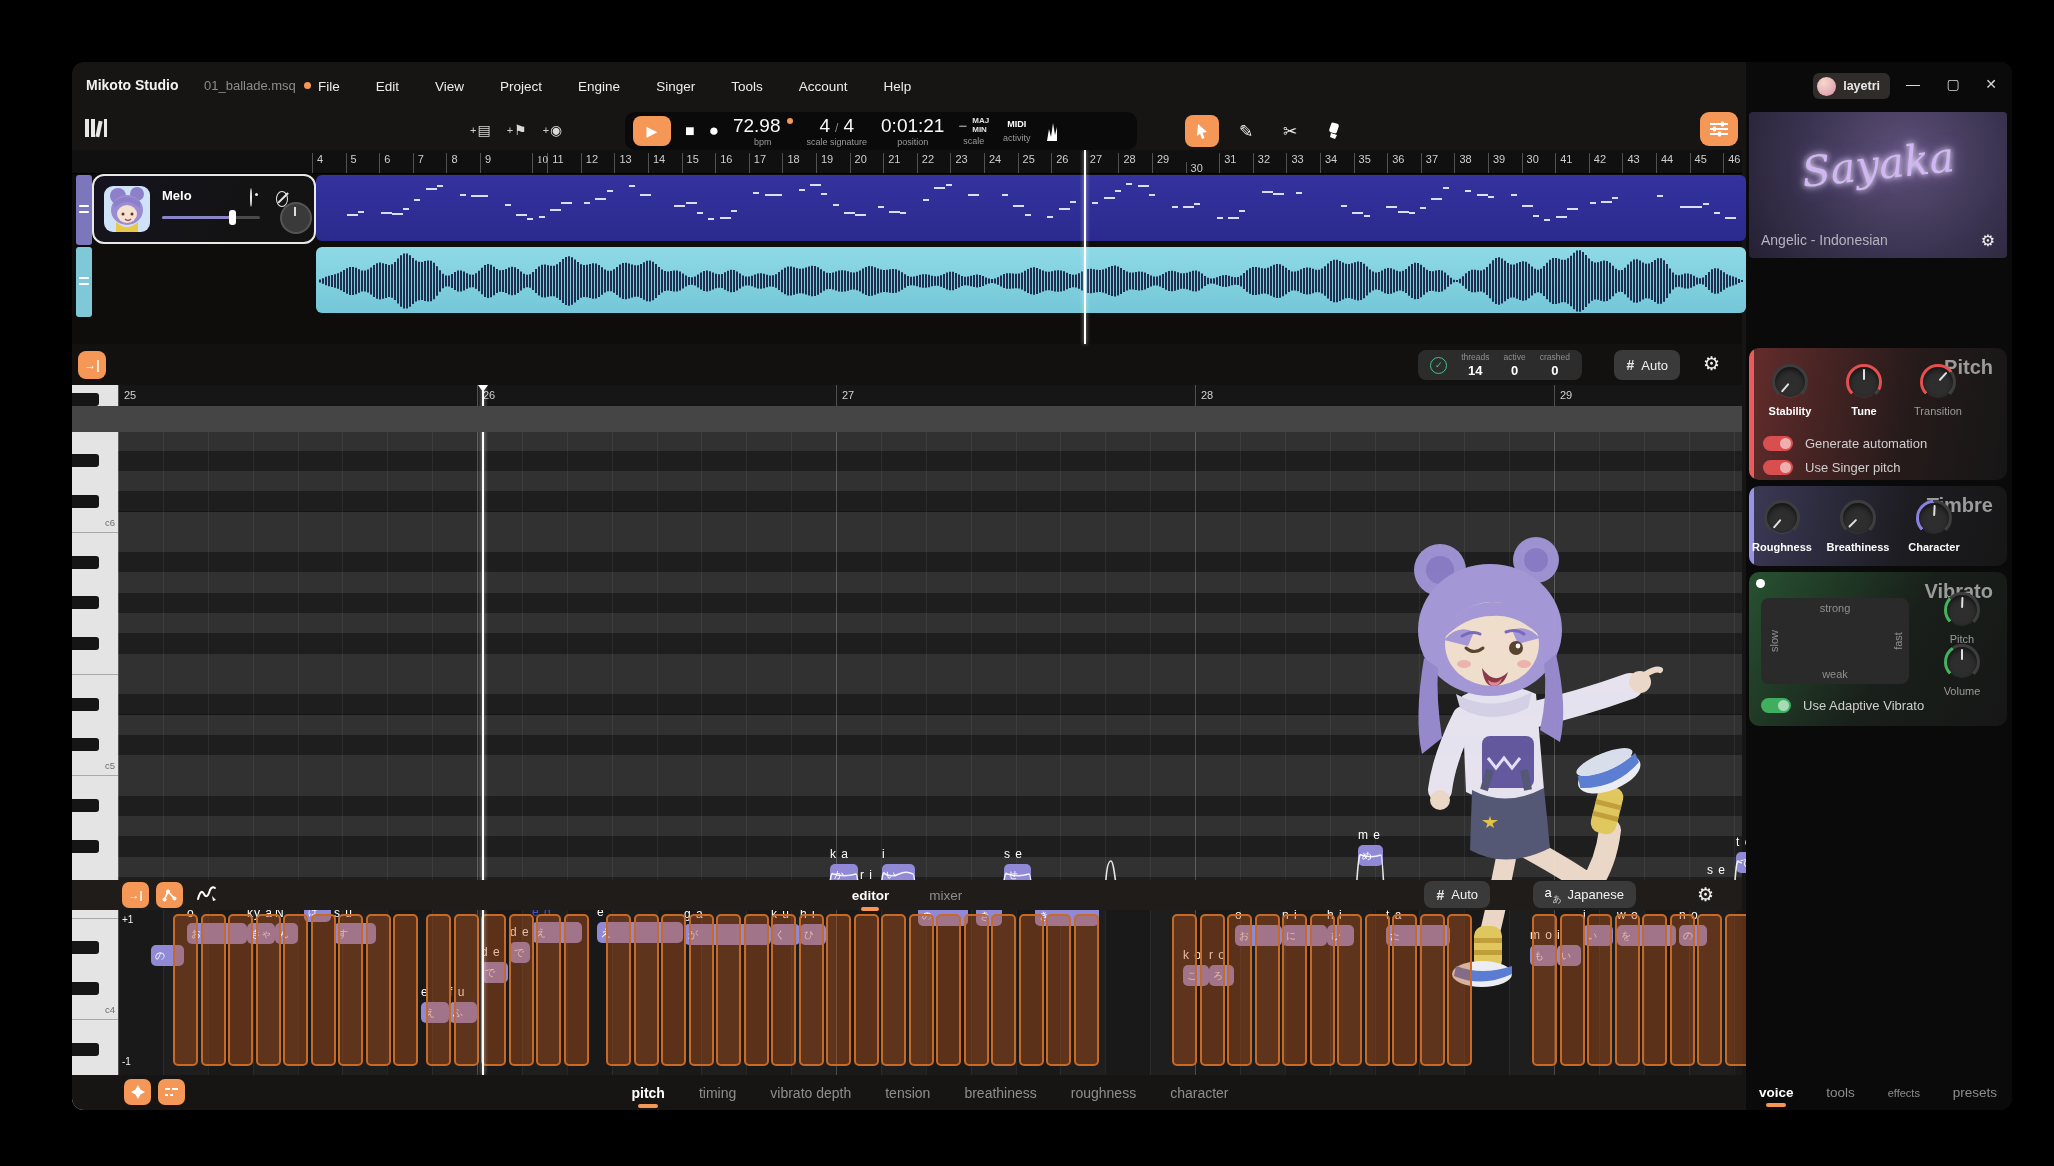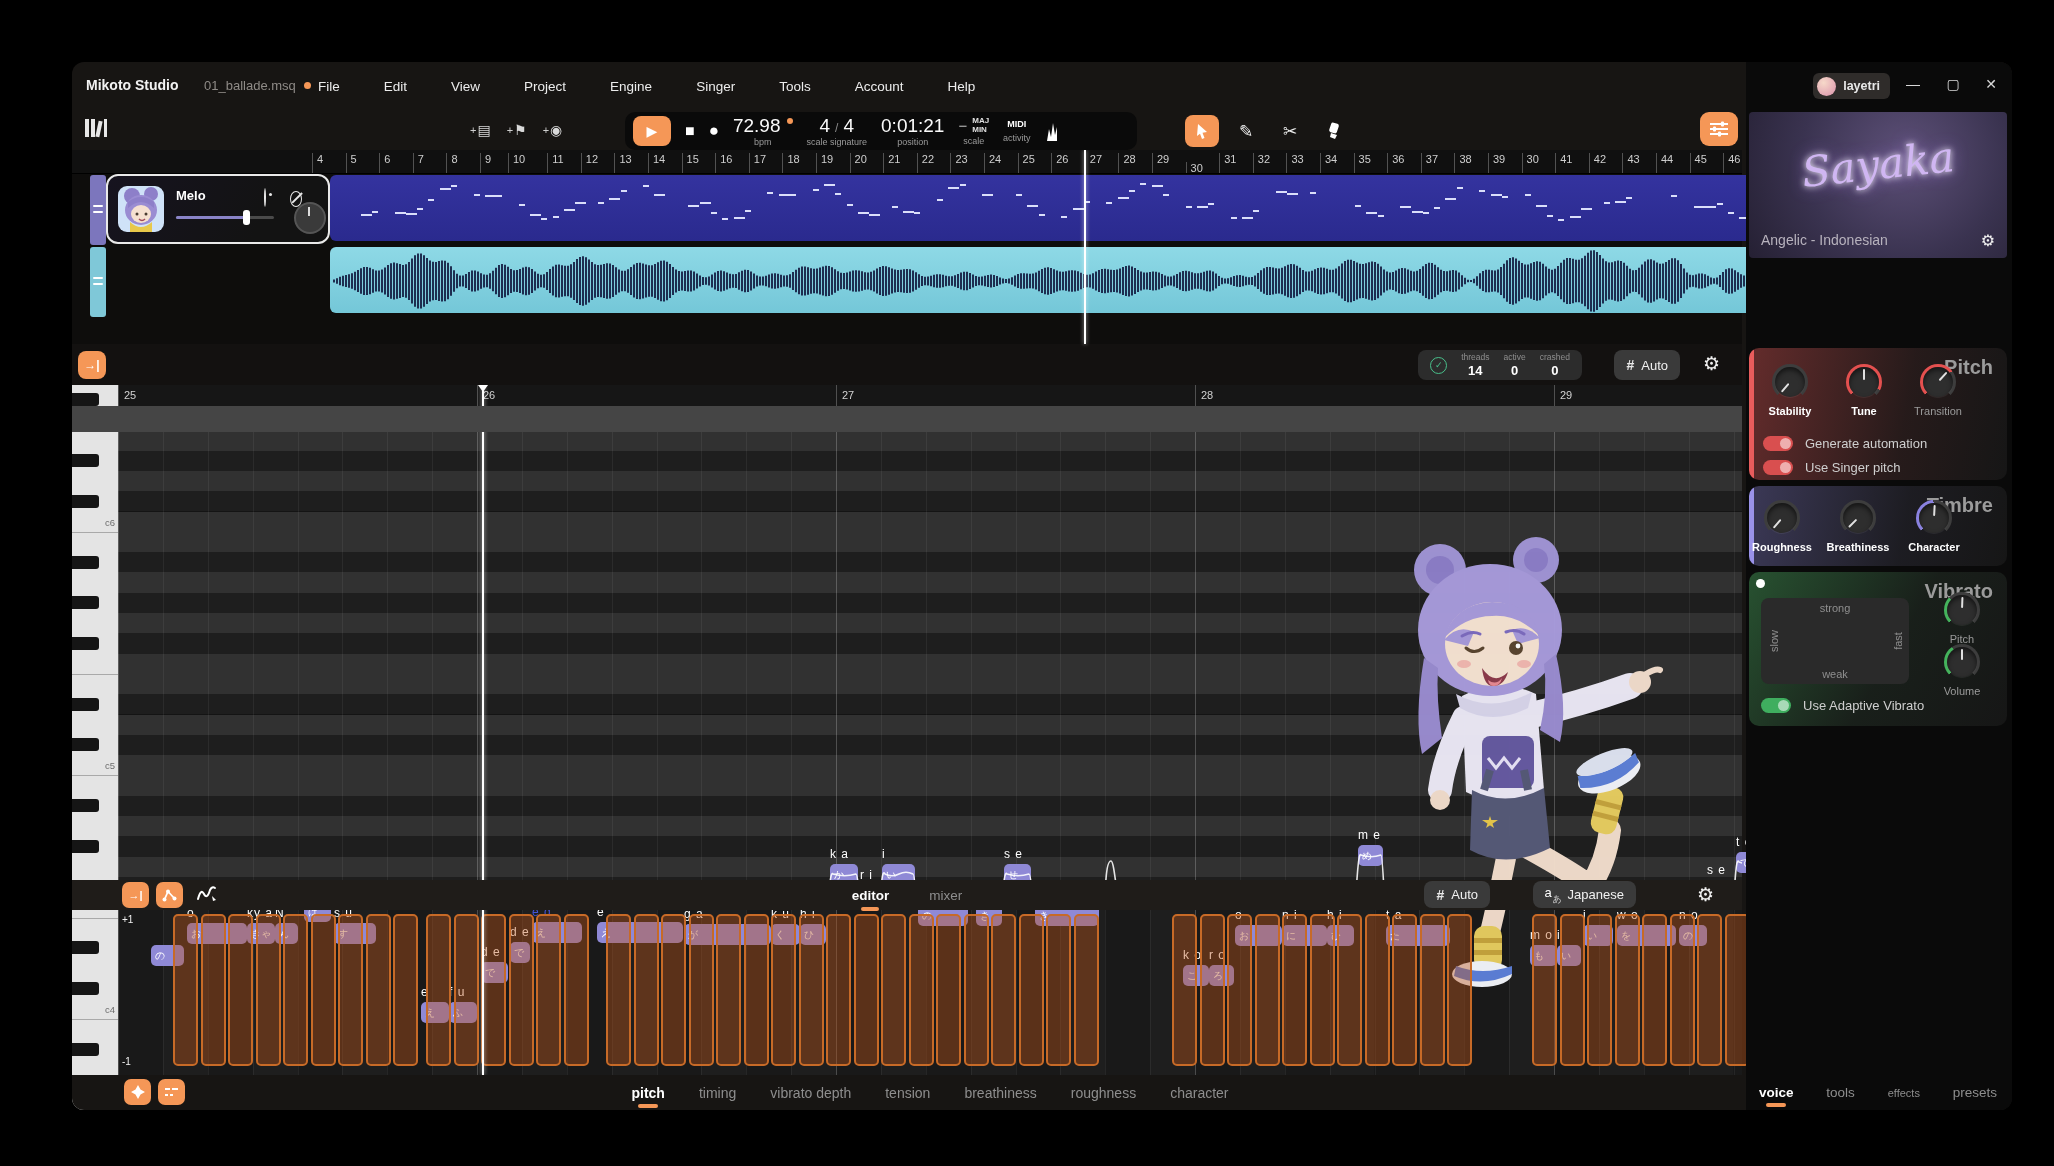--- a/index.html
+++ b/index.html
@@ -6,21 +6,21 @@
   .stage{position:relative;width:2054px;height:1166px;background:#000;overflow:hidden;
          font-family:"Liberation Sans",sans-serif;color:#e8e8e8;}
   .abs{position:absolute;}
   #window{position:absolute;left:72px;top:62px;width:1940px;height:1048px;background:#171513;
           border-radius:12px;overflow:hidden;}
   
   .titlebar{left:0;top:0;width:100%;height:48px;z-index:30;}
   .app-title{left:14px;top:15px;font-weight:bold;font-size:14px;color:#f2f2f2;}
   .file-name{left:132px;top:16px;font-size:13px;color:#8f8b87;}
   .mod-dot{width:7px;height:7px;border-radius:50%;background:#f59757;top:20px;}
-  .menu{left:234px;top:0;height:48px;display:flex;align-items:center;gap:20px;}
+  .menu{left:234px;top:0;height:48px;display:flex;align-items:center;gap:12px;}
   .menu span{padding:4px 12px;font-size:13.5px;color:#ececec;cursor:default;}
   .userchip{right:122px;top:11px;height:26px;background:#2f2c2a;border-radius:6px;display:flex;align-items:center;gap:7px;padding:0 10px 0 4px;}
   .userchip .av{width:19px;height:19px;border-radius:50%;background:radial-gradient(circle at 35% 30%,#f6d9c9,#e3a7b4 70%,#c98ba0);}
   .userchip b{font-size:12.5px;}
   .winbtn{top:14px;font-size:14px;color:#d8d8d8;width:30px;text-align:center;}
   
   .toolbar{left:0;top:48px;width:1670px;height:42px;z-index:30;}
   .logo{left:12px;top:6px;}
   .plusicons{left:398px;top:4px;display:flex;gap:16px;align-items:center;height:32px;}
   .plusicons .pi{color:#d9d9d9;font-size:14px;display:flex;align-items:center;}
@@ -35,21 +35,21 @@
   .scalemini{display:flex;align-items:center;gap:5px;} .scalemini .mm{display:flex;flex-direction:column;font-size:8px;font-weight:bold;color:#e0e0e0;line-height:1.15;}
   .midiblock{line-height:1.2;text-align:center;} .midiblock .m1{font-size:9px;font-weight:bold;color:#fff;} 
   .toolsel{left:1113px;top:2px;display:flex;gap:10px;align-items:center;height:38px;}
   .toolbtn{width:34px;height:32px;border-radius:8px;display:flex;align-items:center;justify-content:center;font-size:17px;color:#f0f0f0;}
   .toolbtn.on{background:#f59757;color:#fff;}
   .mixbtn{left:1628px;top:2px;width:38px;height:34px;background:#f59757;border-radius:9px;display:flex;align-items:center;justify-content:center;}
   
   .arrange{left:0;top:88px;width:1670px;height:194px;background:#0e0d0c;z-index:10;}
   .a-ruler{left:0;top:0;width:1670px;height:23px;background:#101010;border-bottom:1px solid #000;overflow:hidden;}
   .a-num{position:absolute;top:3px;font-size:11px;color:#cfcfcf;border-left:1px solid rgba(255,255,255,.28);padding-left:4px;height:20px;}
-  .trackrow{left:18px;width:1533px;height:70px;}
+  .trackrow{left:4px;width:1533px;height:70px;}
   .tstrip{left:0;top:0;width:16px;height:100%;border-radius:3px;}
   .tstrip i{position:absolute;left:3px;top:50%;width:10px;height:2px;background:#fff;border-radius:1px;}
   .tcard{left:18px;top:1px;width:220px;height:66px;background:linear-gradient(120deg,#16131f,#131313 70%);border-radius:10px;}
   .tcard.sel{outline:2px solid #e9e9e9;}
   .tavatar{left:10px;top:10px;width:46px;height:46px;border-radius:9px;overflow:hidden;}
   .tname{left:68px;top:12px;font-size:13px;font-weight:bold;color:#fff;}
   .ticon{top:13px;width:15px;height:15px;}
   .circ{width:13px;height:13px;border:1.6px solid #e8e8e8;border-radius:50%;position:relative;}
   .circ.dot::after{content:"";position:absolute;left:4px;top:4px;width:3px;height:3px;background:#e8e8e8;border-radius:50%;}
   .circ.slash::after{content:"";position:absolute;left:-1px;top:5px;width:14px;height:1.6px;background:#e8e8e8;transform:rotate(-45deg);}
@@ -249,21 +249,21 @@
   </div>
 
   <div class="abs arrange">
     <div class="abs a-ruler" id="aruler">
           <span class="a-num" style="left: 240px;">4</span>
           <span class="a-num" style="left: 273.6px;">5</span>
           <span class="a-num" style="left: 307.2px;">6</span>
           <span class="a-num" style="left: 340.8px;">7</span>
           <span class="a-num" style="left: 374.4px;">8</span>
           <span class="a-num" style="left: 408px;">9</span>
-          <span class="a-num" style="left: 436px;">10</span>
+          <span class="a-num" style="left: 460px; font-family: Liberation Serif, serif;">10</span>
           <span class="a-num" style="left: 475.2px;">11</span>
           <span class="a-num" style="left: 508.8px;">12</span>
           <span class="a-num" style="left: 542.4px;">13</span>
           <span class="a-num" style="left: 576px;">14</span>
           <span class="a-num" style="left: 609.6px;">15</span>
           <span class="a-num" style="left: 643.2px;">16</span>
           <span class="a-num" style="left: 676.8px;">17</span>
           <span class="a-num" style="left: 710.4px;">18</span>
           <span class="a-num" style="left: 744px;">19</span>
           <span class="a-num" style="left: 777.6px;">20</span>

